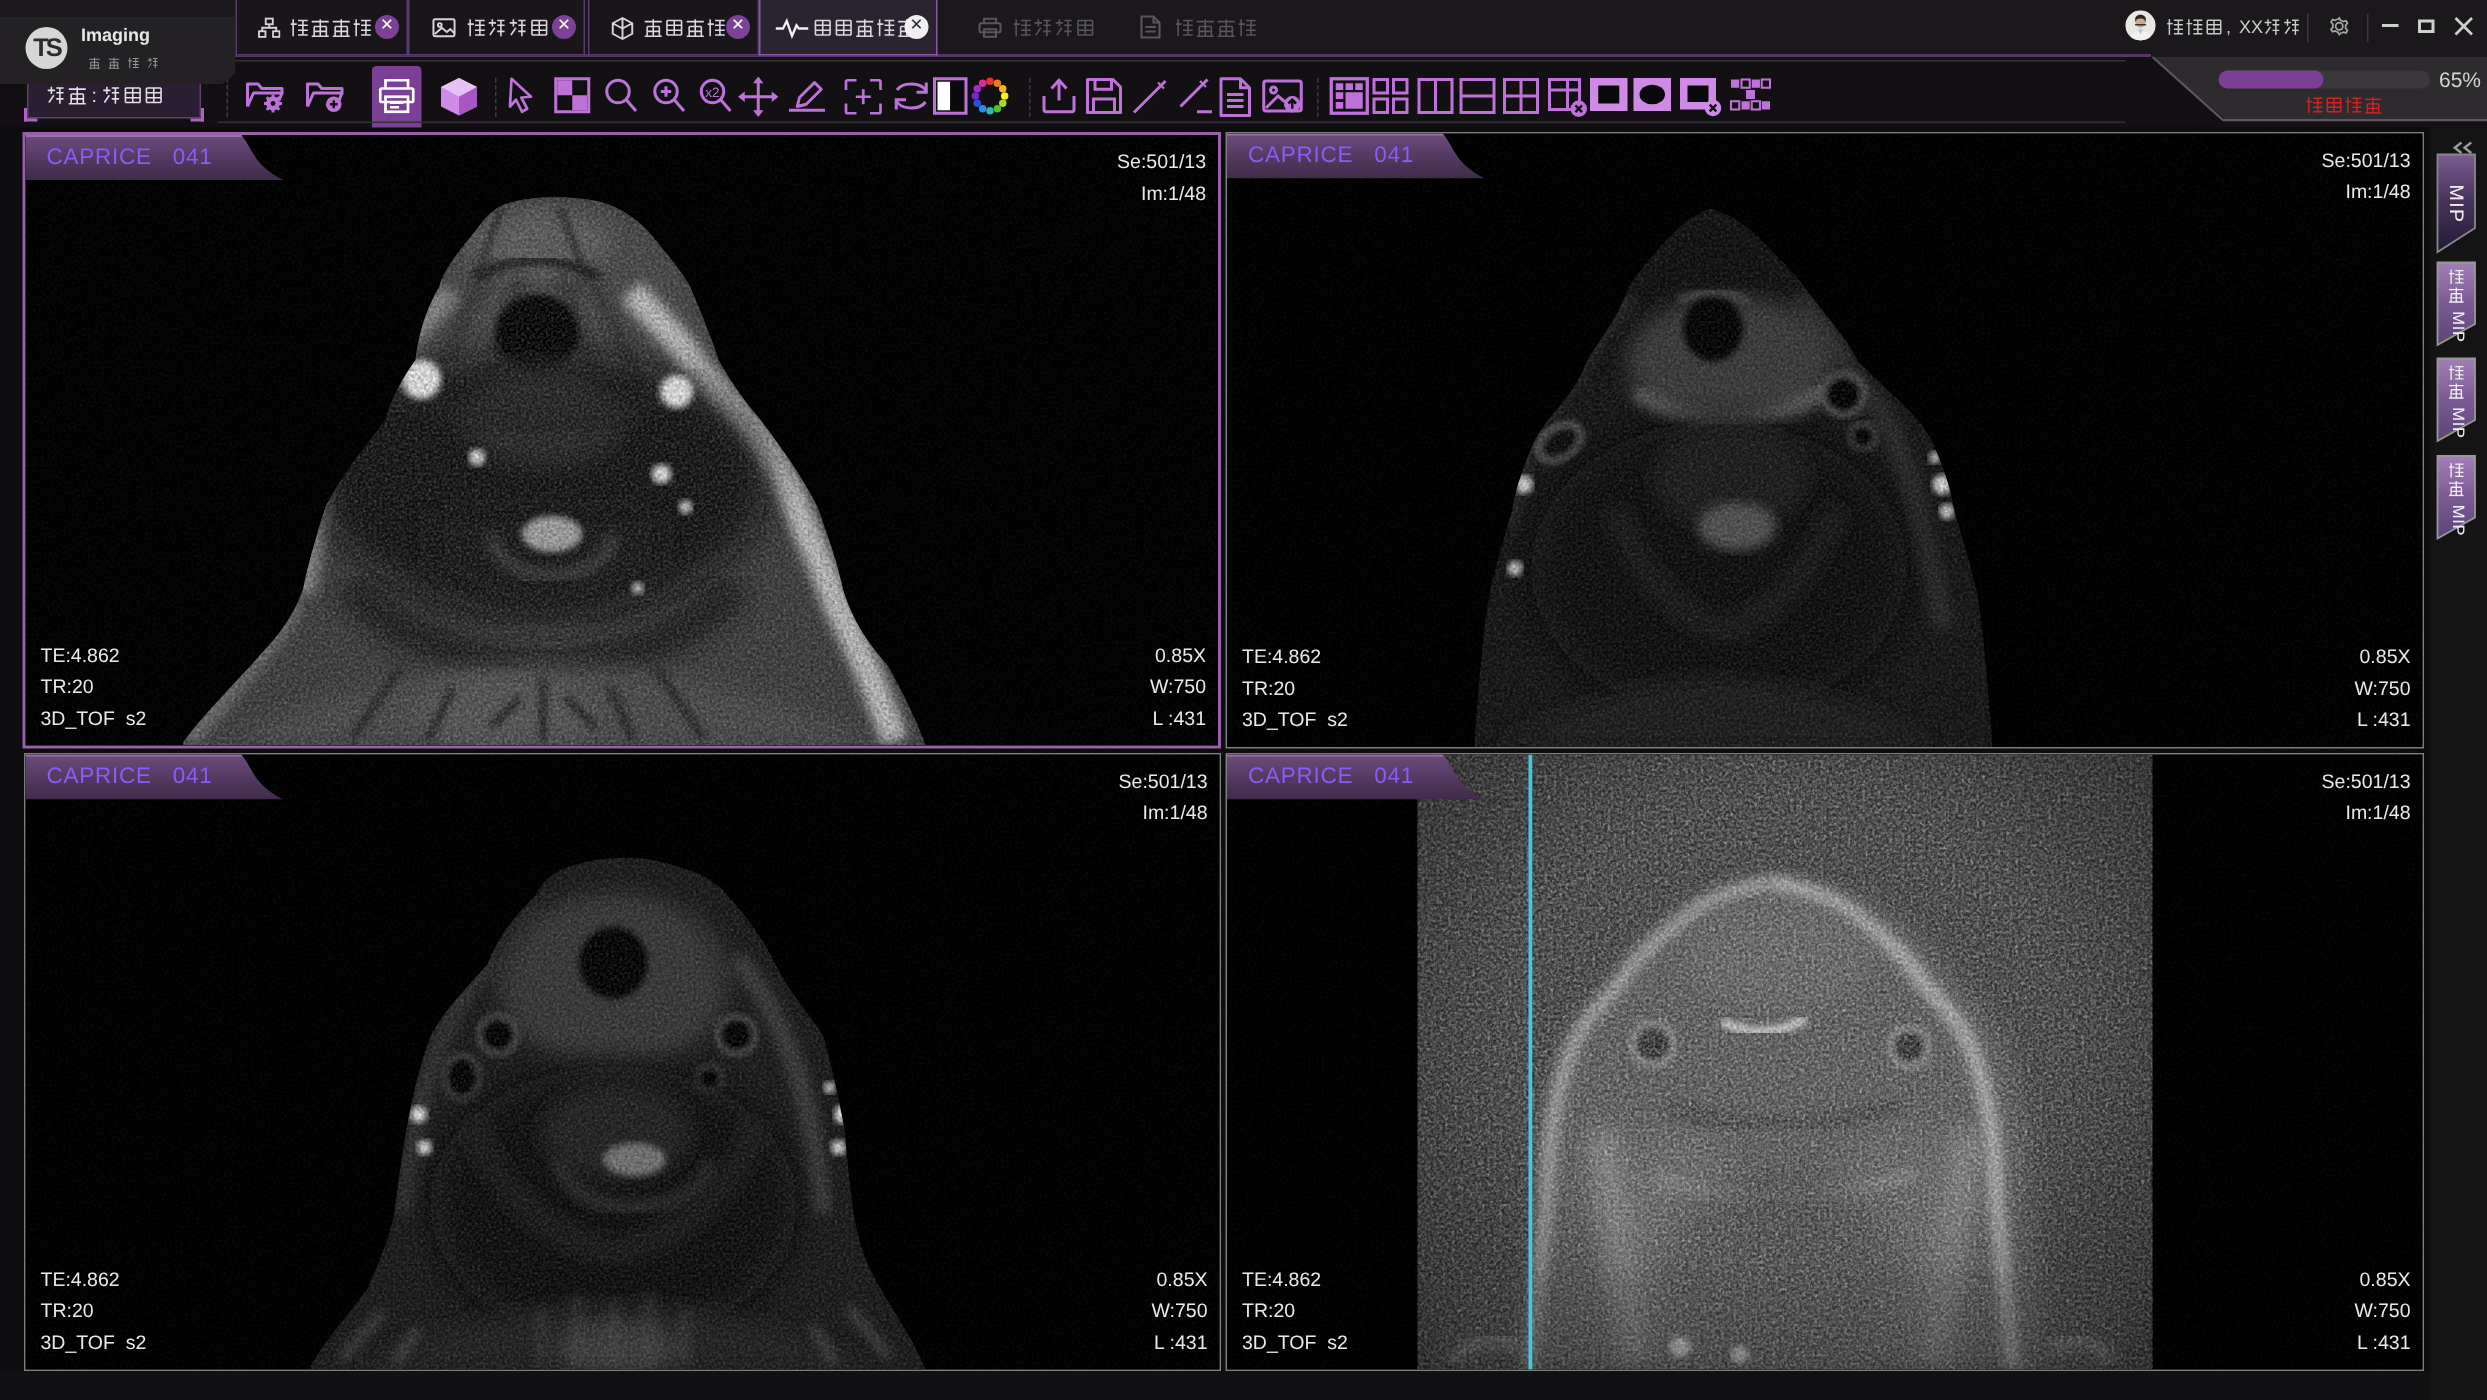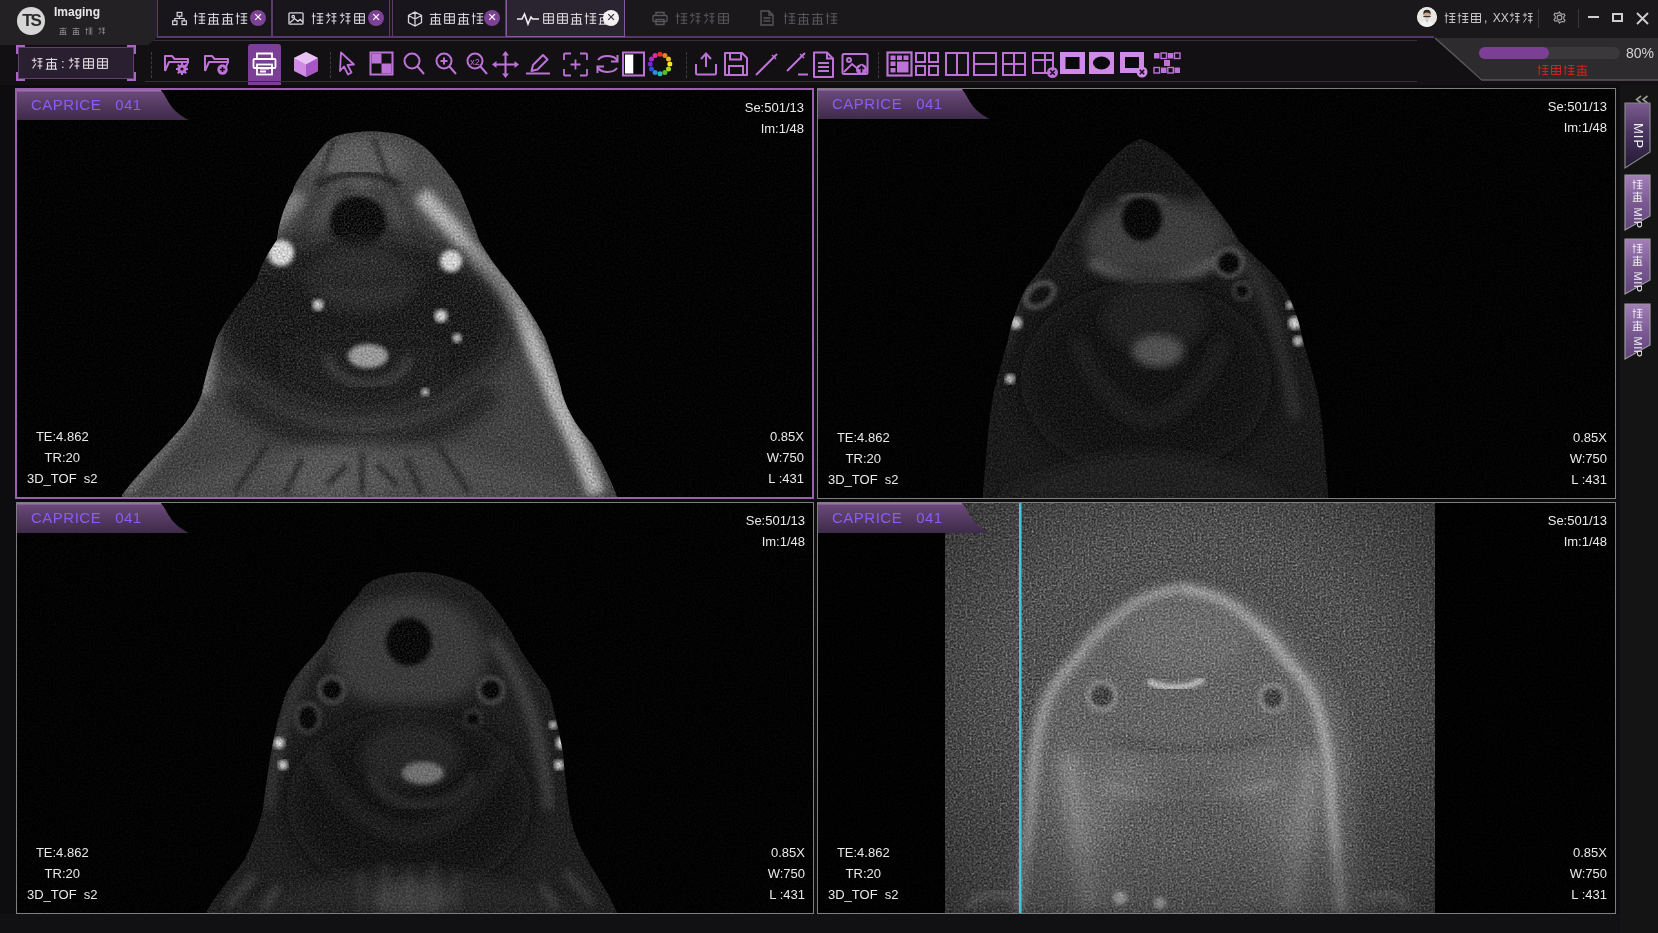--- a/index.html
+++ b/index.html
@@ -1,20 +1,20 @@
 <!DOCTYPE html>
 <html><head>
 <meta charset="utf-8">
 <style>
 * { margin:0; padding:0; box-sizing:border-box; }
 html,body { width:1658px; height:933px; background:#0d0c0e; overflow:hidden;
   font-family:"Liberation Sans", sans-serif; }
 .abs { position:absolute; }
 #titlebar { position:absolute; left:0; top:0; width:1658px; height:38px; background:#1a181b; }
-#logoarea { position:absolute; left:0; top:0; width:157px; height:45px; background:#232124;
+#logoarea { position:absolute; left:0; top:11px; width:157px; height:45px; background:#232124;
   clip-path:polygon(0 0,157px 0,157px 38px,148px 45px,0 45px); z-index:5;}
 #logocirc { position:absolute; left:17px; top:7px; width:28px; height:28px; border-radius:50%;
   background:#d6d6d6; color:#2b2b2b; text-align:center; font-weight:bold; font-size:17px; line-height:28px;
   letter-spacing:-2px;}
 #logotxt { position:absolute; left:54px; top:5px; color:#e8e8e8; font-size:12px; font-weight:bold; }
 #logosub { position:absolute; left:56px; top:26px; color:#9a9a9a; font-size:8px; width:100px;}
 #logosub svg { margin:0 2.5px !important; }
 .tab { position:absolute; top:0; height:37px; background:#18151b; border:1px solid #5b3a6e; border-top:none;
   color:#dcd8e0; font-size:13px; }
 .tab .ic { position:absolute; top:11px; }
@@ -50,21 +50,21 @@
 #progerr { position:absolute; left:1536px; top:63px; font-size:12px; color:#d42222; }
 #viewport { position:absolute; left:0; top:85px; width:1658px; height:848px; background:#0d0c0e; }
 .quad { position:absolute; background:#000; }
 #q1 { left:15px; top:88px; width:799px; height:411px; border:2px solid #9a60ab; }
 #q2 { left:817px; top:88px; width:799px; height:411px; border:1px solid #7e7e7e; }
 #q3 { left:16px; top:502px; width:798px; height:412px; border:1px solid #7e7e7e; }
 #q4 { left:817px; top:502px; width:799px; height:412px; border:1px solid #7e7e7e; }
 .captab { position:absolute; left:0; top:0; width:172px; height:30px; color:#8b5cf6; font-size:15px; }
 .captab svg { position:absolute; left:0; top:0; }
 .captab .t { position:absolute; left:14px; top:6px; letter-spacing:0.5px; }
-.ov { position:absolute; color:#e9e9e9; font-size:13px; line-height:21px;text-align:center; }
+.ov { position:absolute; color:#e9e9e9; font-size:13px; line-height:21px; }
 .ov.tr { right:8px; top:7px; text-align:right; }
 .ov.bl { left:10px; bottom:8px; }
 .ov.br { right:8px; bottom:8px; text-align:right; }
 .mri { position:absolute; left:0; top:0; }
 #sidebar { position:absolute; left:1620px; top:85px; width:38px; height:848px; background:#141414; }
 .sidetab { position:absolute; left:4px; width:27px; color:#f0f0f0; font-size:12px; }
 #bottomstrip { position:absolute; left:0; top:914px; width:1658px; height:19px; background:#111013; }
 </style>
 </head>
 <body>
@@ -1028,21 +1028,21 @@
         <rect x="21.5" y="16.5" width="5.5" height="5.5"></rect>
       </svg></div>
 </div>
 <div id="progpanel"></div>
 <svg class="abs" style="left:1430px; top:37px;" width="228" height="45">
     <path d="M5 1 L52 43 H228" stroke="#5a585c" stroke-width="1.5" fill="none"></path>
   </svg>
 <div id="progtrack">
     <div id="progfill"></div>
   </div>
-<div id="progpct">80%</div>
+<div id="progpct">65%</div>
 <div id="progerr"><span class="cjk"><svg width="12" height="12" viewBox="0 0 16 16" style="display:inline-block;vertical-align:-2px;margin:0 0.5px;">
         <line x1="3" y1="1" x2="3" y2="15" stroke="rgb(212, 34, 34)" stroke-width="1.3"></line>
         <line x1="1" y1="5" x2="6" y2="5" stroke="rgb(212, 34, 34)" stroke-width="1.3"></line>
         <line x1="7" y1="2" x2="15" y2="2" stroke="rgb(212, 34, 34)" stroke-width="1.3"></line>
         <line x1="7" y1="6" x2="15" y2="6" stroke="rgb(212, 34, 34)" stroke-width="1.3"></line>
         <line x1="7" y1="10" x2="15" y2="10" stroke="rgb(212, 34, 34)" stroke-width="1.3"></line>
         <line x1="11" y1="2" x2="11" y2="14" stroke="rgb(212, 34, 34)" stroke-width="1.3"></line>
         <line x1="7" y1="14" x2="15" y2="14" stroke="rgb(212, 34, 34)" stroke-width="1.3"></line>
       </svg><svg width="12" height="12" viewBox="0 0 16 16" style="display:inline-block;vertical-align:-2px;margin:0 0.5px;">
         <line x1="2" y1="2" x2="14" y2="2" stroke="rgb(212, 34, 34)" stroke-width="1.3"></line>

